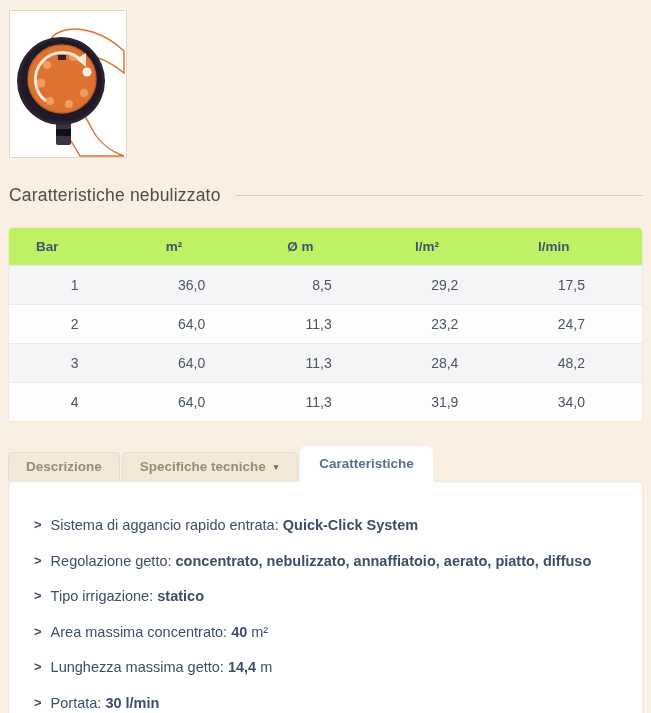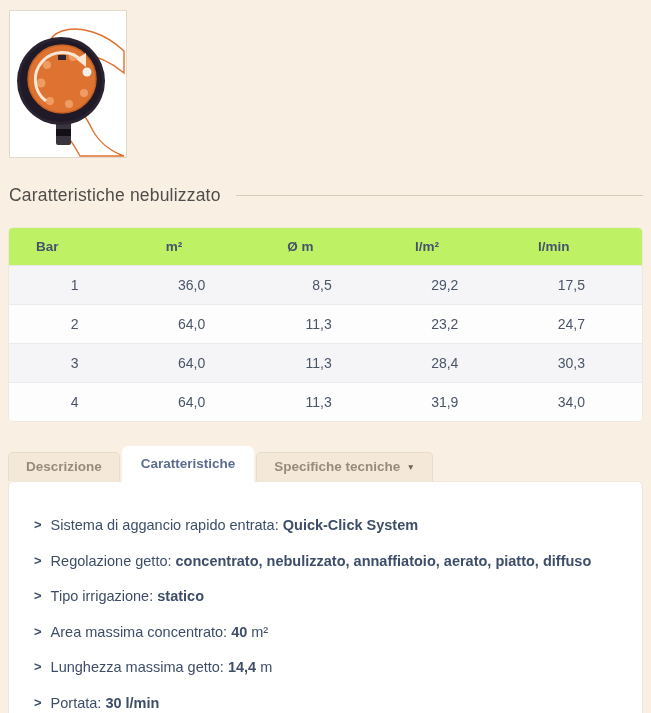--- a/index.html
+++ b/index.html
@@ -161,37 +161,37 @@
             <td>64,0</td>
             <td>11,3</td>
             <td>23,2</td>
             <td>24,7</td>
           </tr>
           <tr>
             <td>3</td>
             <td>64,0</td>
             <td>11,3</td>
             <td>28,4</td>
-            <td>30,3</td>
+            <td>48,2</td>
           </tr>
           <tr>
             <td>4</td>
             <td>64,0</td>
             <td>11,3</td>
             <td>31,9</td>
             <td>34,0</td>
           </tr>
         </tbody>
     </table>
   </div>
 
   <div class="tab-bar">
       <div class="tab"><span>Descrizione</span></div>
+      <div class="tab"><span>Specifiche tecniche</span><span class="caret">▼</span></div>
       <div class="tab active"><span>Caratteristiche</span></div>
-      <div class="tab"><span>Specifiche tecniche</span><span class="caret">▼</span></div>
     </div>
 
   <div class="panel">
     <div id="feature-list">
         <div class="feature">
           <span class="chev">&gt;</span>
           <span class="txt"><span>Sistema di aggancio rapido entrata: </span><b>Quick-Click System</b></span>
         </div>
         <div class="feature">
           <span class="chev">&gt;</span>

